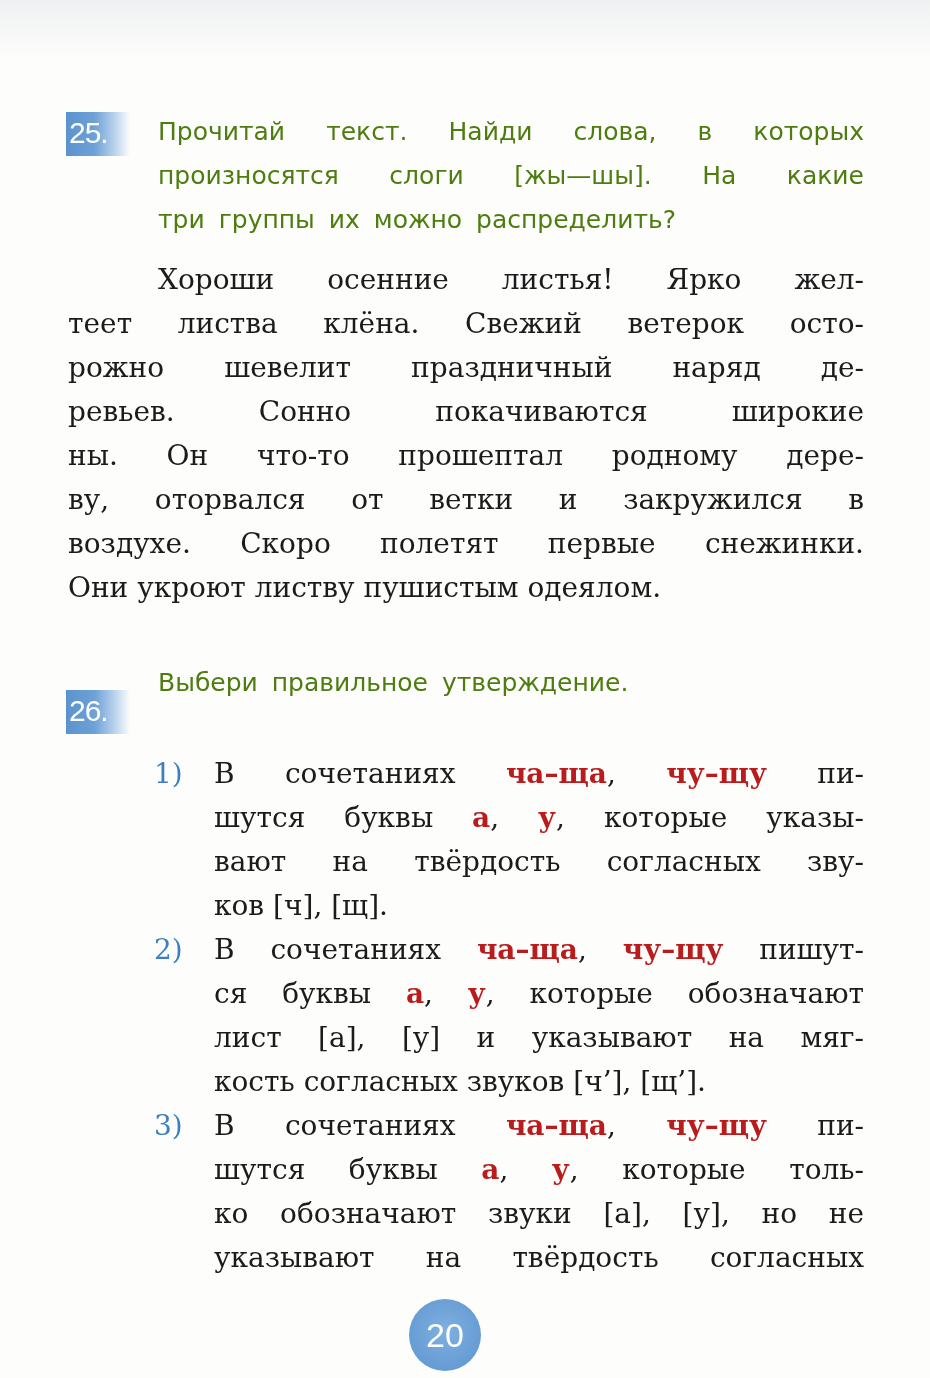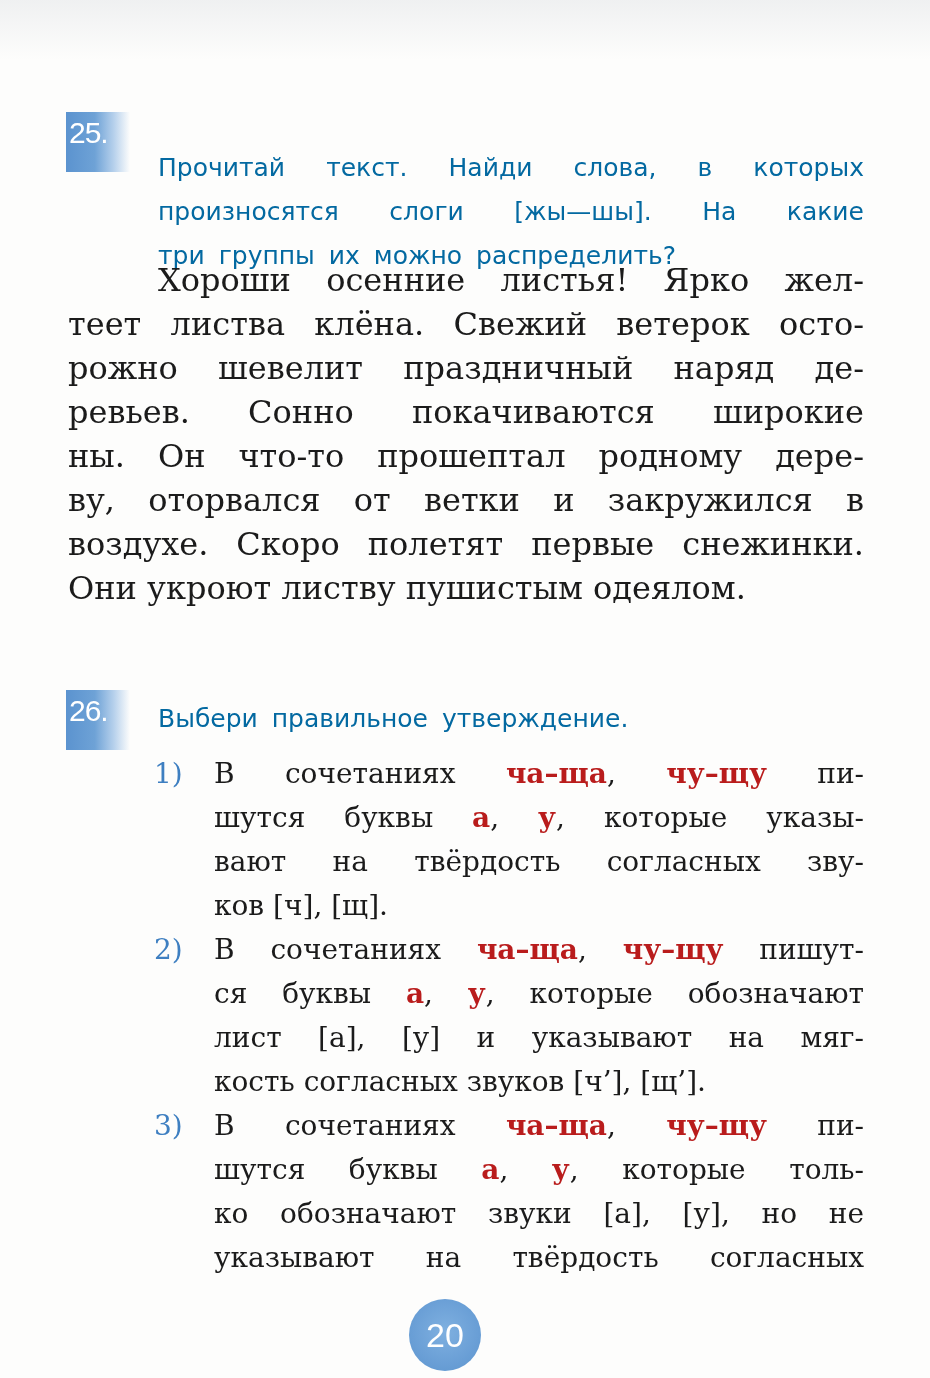--- a/index.html
+++ b/index.html
@@ -15,58 +15,57 @@
       color: #1e1e1e;
     }
     .page {
       position: absolute;
       left: 0; top: 0;
       width: 930px; height: 1378px;
     }
     .task-badge {
       position: absolute;
       width: 64px;
-      height: 60px;
+      height: 44px;
       background: linear-gradient(90deg, #5b93cf 0%, #6ea2d6 45%, #b7d1ec 75%, rgba(230,240,250,0.0) 100%);
       color: #ffffff;
       font-family: "Liberation Sans", sans-serif;
       font-size: 30px;
       line-height: 42px;
       padding-left: 3px;
       box-sizing: border-box;
       letter-spacing: -1px;
     }
     .task-text {
       position: absolute;
       font-family: "DejaVu Sans", sans-serif;
       font-size: 25px;
       line-height: 44px;
-      color: #0369a1;
+      color: #4d7c0f;
       text-align: justify;
       text-align-last: left;
       word-spacing: 6px;
-      margin-top: 36px;
     }
     .task-text .line {
       display: block;
       text-align: justify;
       text-align-last: justify;
       height: 44px;
       white-space: nowrap;
     }
     .task-text .line.last {
       text-align-last: left;
     }
     .reading {
       position: absolute;
       left: 68px;
       top: 258px;
       width: 796px;
       font-family: "DejaVu Serif", serif;
-      font-size: 32px;
+      font-size: 28px;
       line-height: 44px;
       color: #1b1b1b;
     }
     .reading .line {
       display: block;
       height: 44px;
       text-align: justify;
       text-align-last: justify;
       white-space: nowrap;
     }

